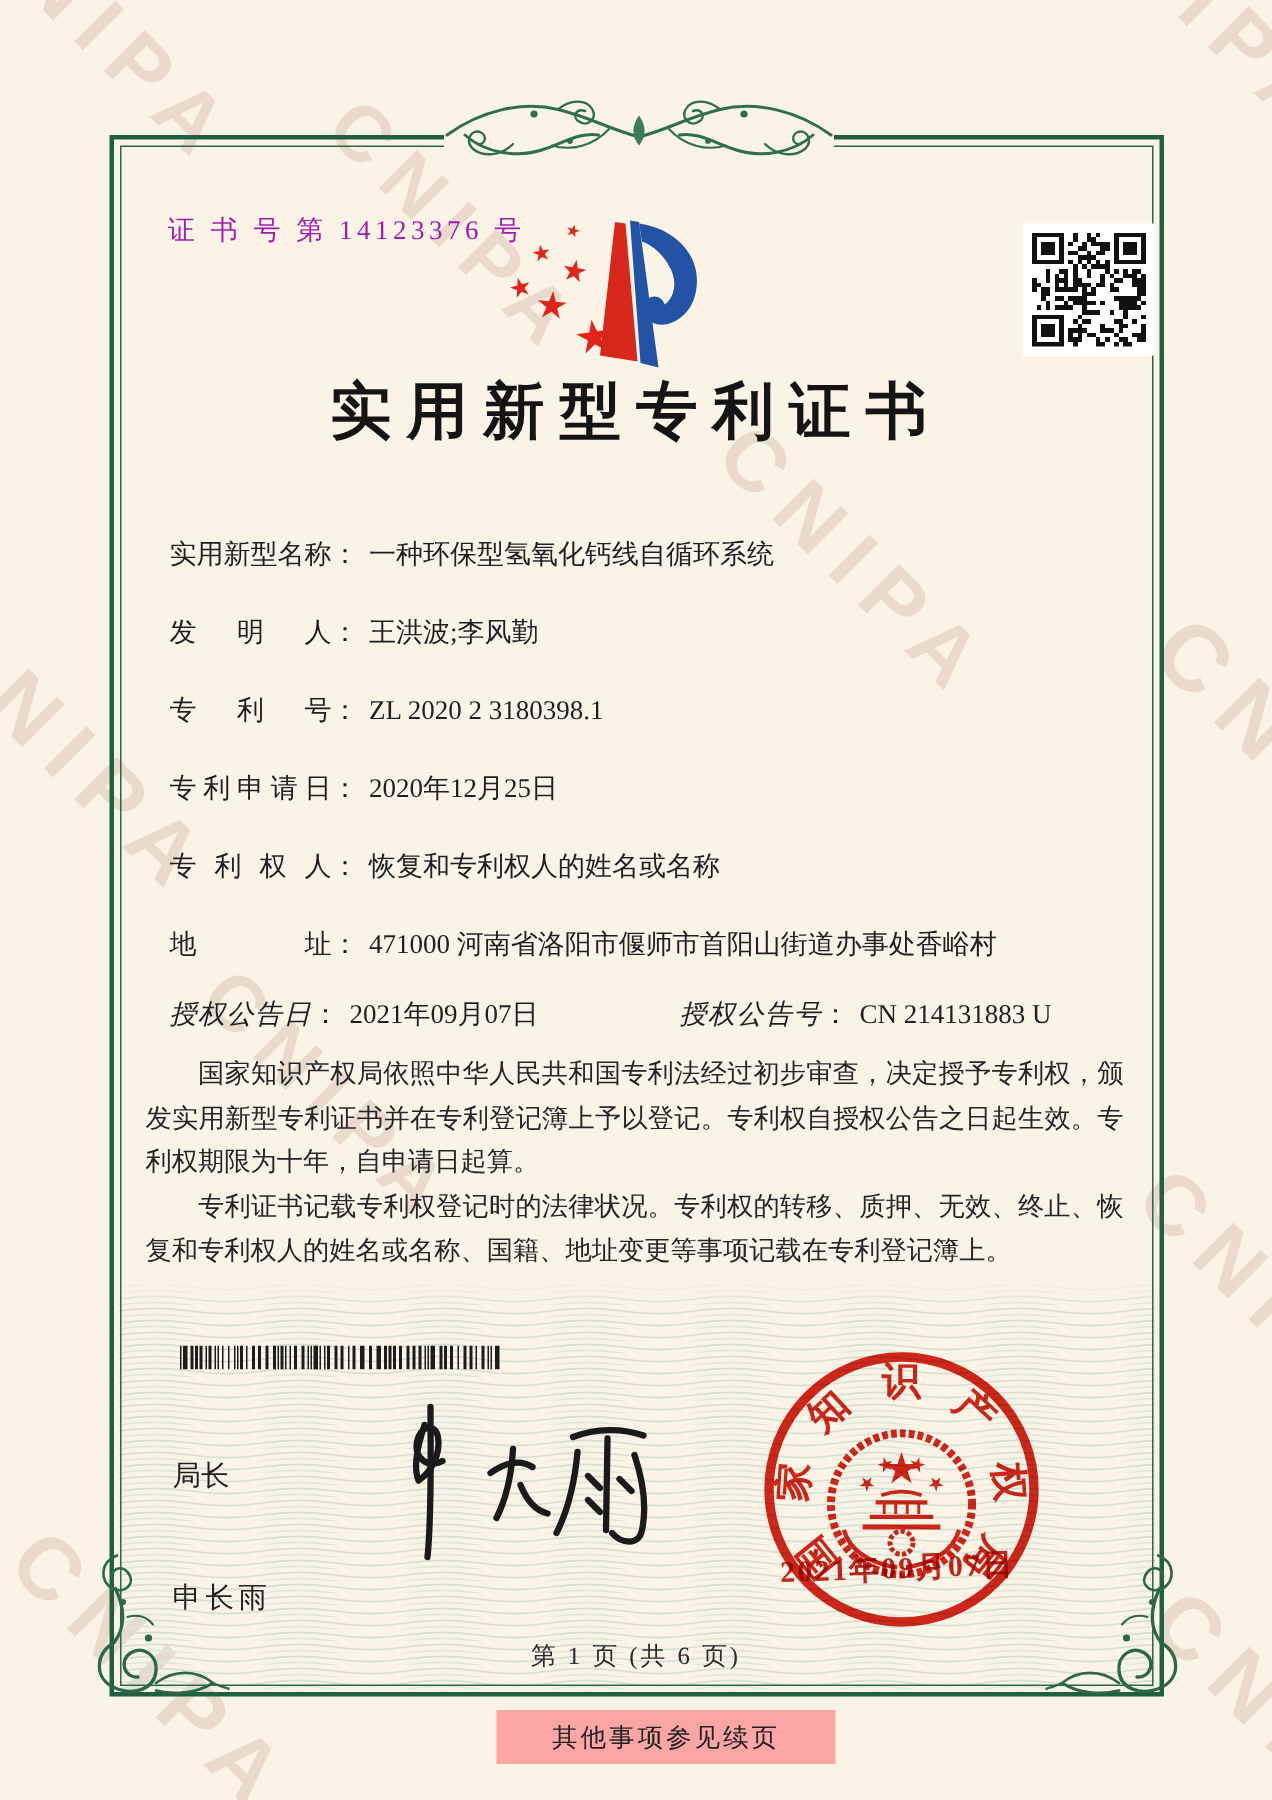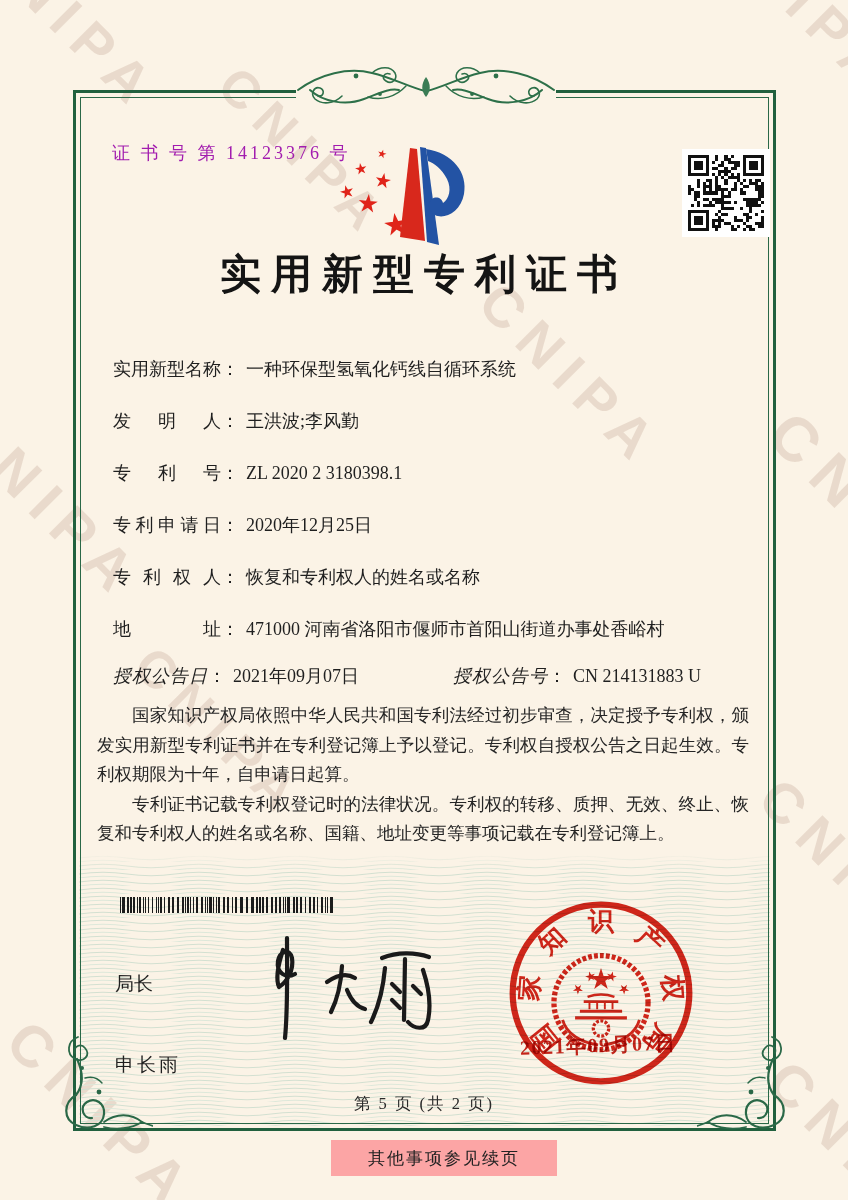--- a/index.html
+++ b/index.html
@@ -537,17 +537,17 @@
           <path d="M-22,9 L22,9" stroke-width="3"></path>
           <path d="M-27,16 L27,16" stroke-width="3.4"></path>
           <circle cx="0" cy="27" r="8" stroke-width="3.4" stroke-dasharray="3 1.6"></circle>
           <path d="M-40,18 C-36,33 -20,42 -3,44 M40,18 C36,33 20,42 3,44" stroke-width="3"></path>
         </g>
       </g>
     </g>
   </svg>
   <div class="seal-date">2021年09月07日</div>
 
-  <div class="page-footer">第 5 页 (共 2 页)</div>
+  <div class="page-footer">第 1 页 (共 6 页)</div>
 
   <div class="continuation">其他事项参见续页</div>
 
 </div>
 
 </body></html>

